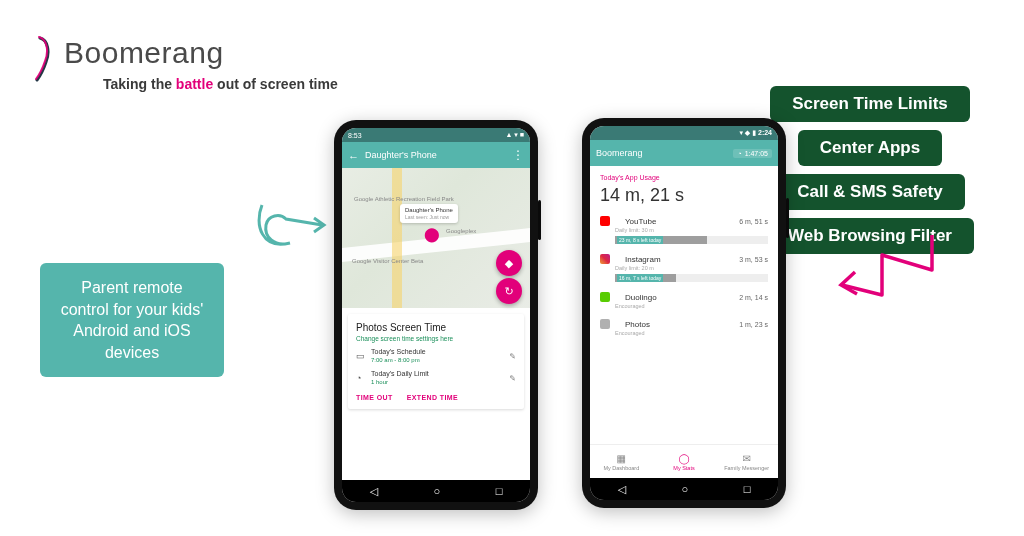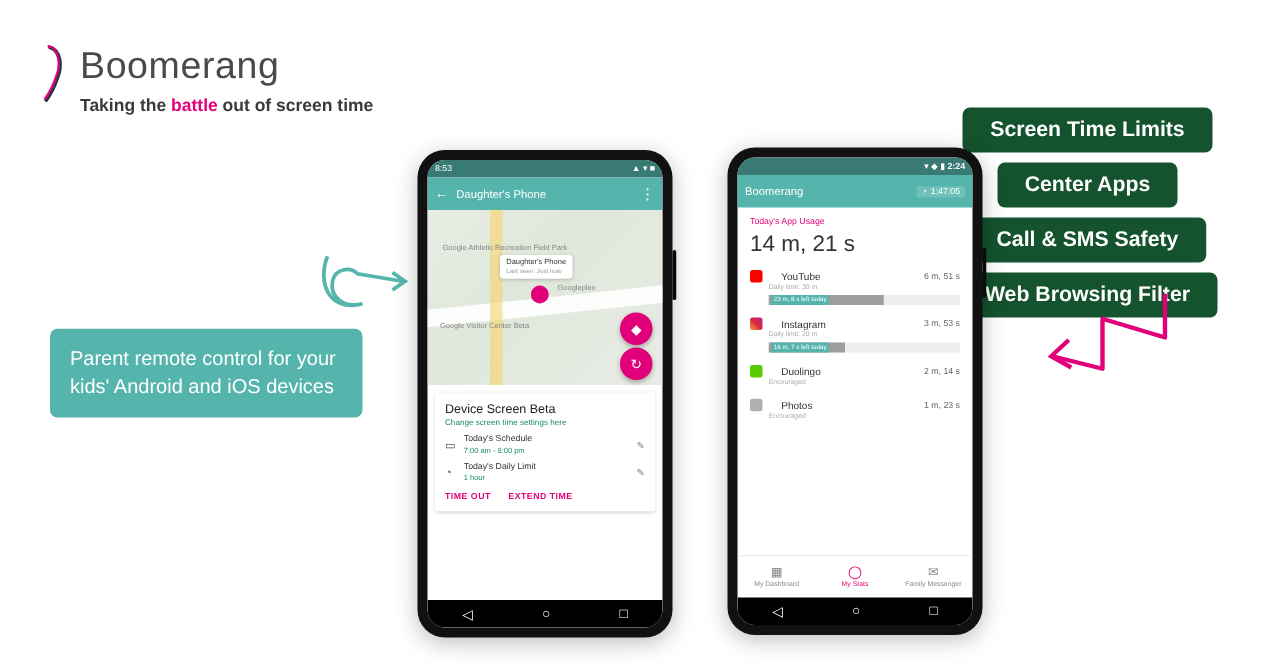--- a/index.html
+++ b/index.html
@@ -3,25 +3,25 @@
 <meta charset="utf-8">
 <style>
   * { margin: 0; padding: 0; box-sizing: border-box; }
   body { width: 1024px; height: 536px; font-family: -apple-system, Helvetica, Arial, sans-serif; background: #fff; position: relative; overflow: hidden; }
 
   
   .logo-area { position: absolute; top: 36px; left: 34px; display: flex; align-items: flex-start; gap: 12px; }
   .logo-mark { width: 18px; height: 46px; }
   .brand-text { display: flex; flex-direction: column; gap: 6px; }
   .brand-name { font-size: 30px; color: #4a4a4a; font-weight: 300; letter-spacing: .5px; }
-  .tagline { font-size: 14px; color: #3a3a3a; font-weight: 600; }
+  .tagline { font-size: 14px; color: #3a3a3a; font-weight: 600; margin-left: 39px; }
   .tagline .accent { color: #e2007a; }
 
   
-  .callout { position: absolute; top: 263px; left: 40px; width: 250px; background: #55b5ac; color: #fff; padding: 14px 16px; border-radius: 6px; font-size: 16px; line-height: 1.35; text-align: left; font-weight: 500; }
+  .callout { position: absolute; top: 263px; left: 40px; width: 184px; background: #55b5ac; color: #fff; padding: 14px 16px; border-radius: 6px; font-size: 16px; line-height: 1.35; text-align: center; font-weight: 500; }
   .swoop-arrow { position: absolute; top: 195px; left: 252px; width: 80px; height: 70px; }
 
   
   .pill-col { position: absolute; top: 86px; right: 50px; display: flex; flex-direction: column; gap: 8px; align-items: center; }
   .pill { background: #14532d; color: #fff; font-size: 17px; font-weight: 600; padding: 8px 22px; border-radius: 6px; white-space: nowrap; }
   .zig-arrow { position: absolute; top: 230px; right: 82px; width: 105px; height: 100px; }
 
   
   .phone { position: absolute; width: 204px; height: 390px; background: #111; border-radius: 22px; padding: 8px 8px; box-shadow: 0 4px 18px rgba(0,0,0,.25); }
   .phone::after { content:""; position:absolute; right:-3px; top:80px; width:3px; height:40px; background:#0a0a0a; border-radius:2px; }
@@ -134,21 +134,21 @@
       <div class="map-text mt3">Googleplex</div>
       <div class="map-tip">
         <span>Daughter's Phone</span>
         <small>Last seen: Just now</small>
       </div>
       <div class="pin">⬤</div>
       <div class="fab fab-a">◆</div>
       <div class="fab fab-b">↻</div>
     </div>
     <div class="card">
-      <h6>Device Screen Beta</h6>
+      <h6>Photos Screen Time</h6>
       <span class="link-green">Change screen time settings here</span>
       <div class="row">
         <span class="row-ico">▭</span>
         <div class="row-body"><b>Today's Schedule</b><span>7:00 am - 8:00 pm</span></div>
         <span class="pencil">✎</span>
       </div>
       <div class="row">
         <span class="row-ico">◔</span>
         <div class="row-body"><b>Today's Daily Limit</b><span>1 hour</span></div>
         <span class="pencil">✎</span>

